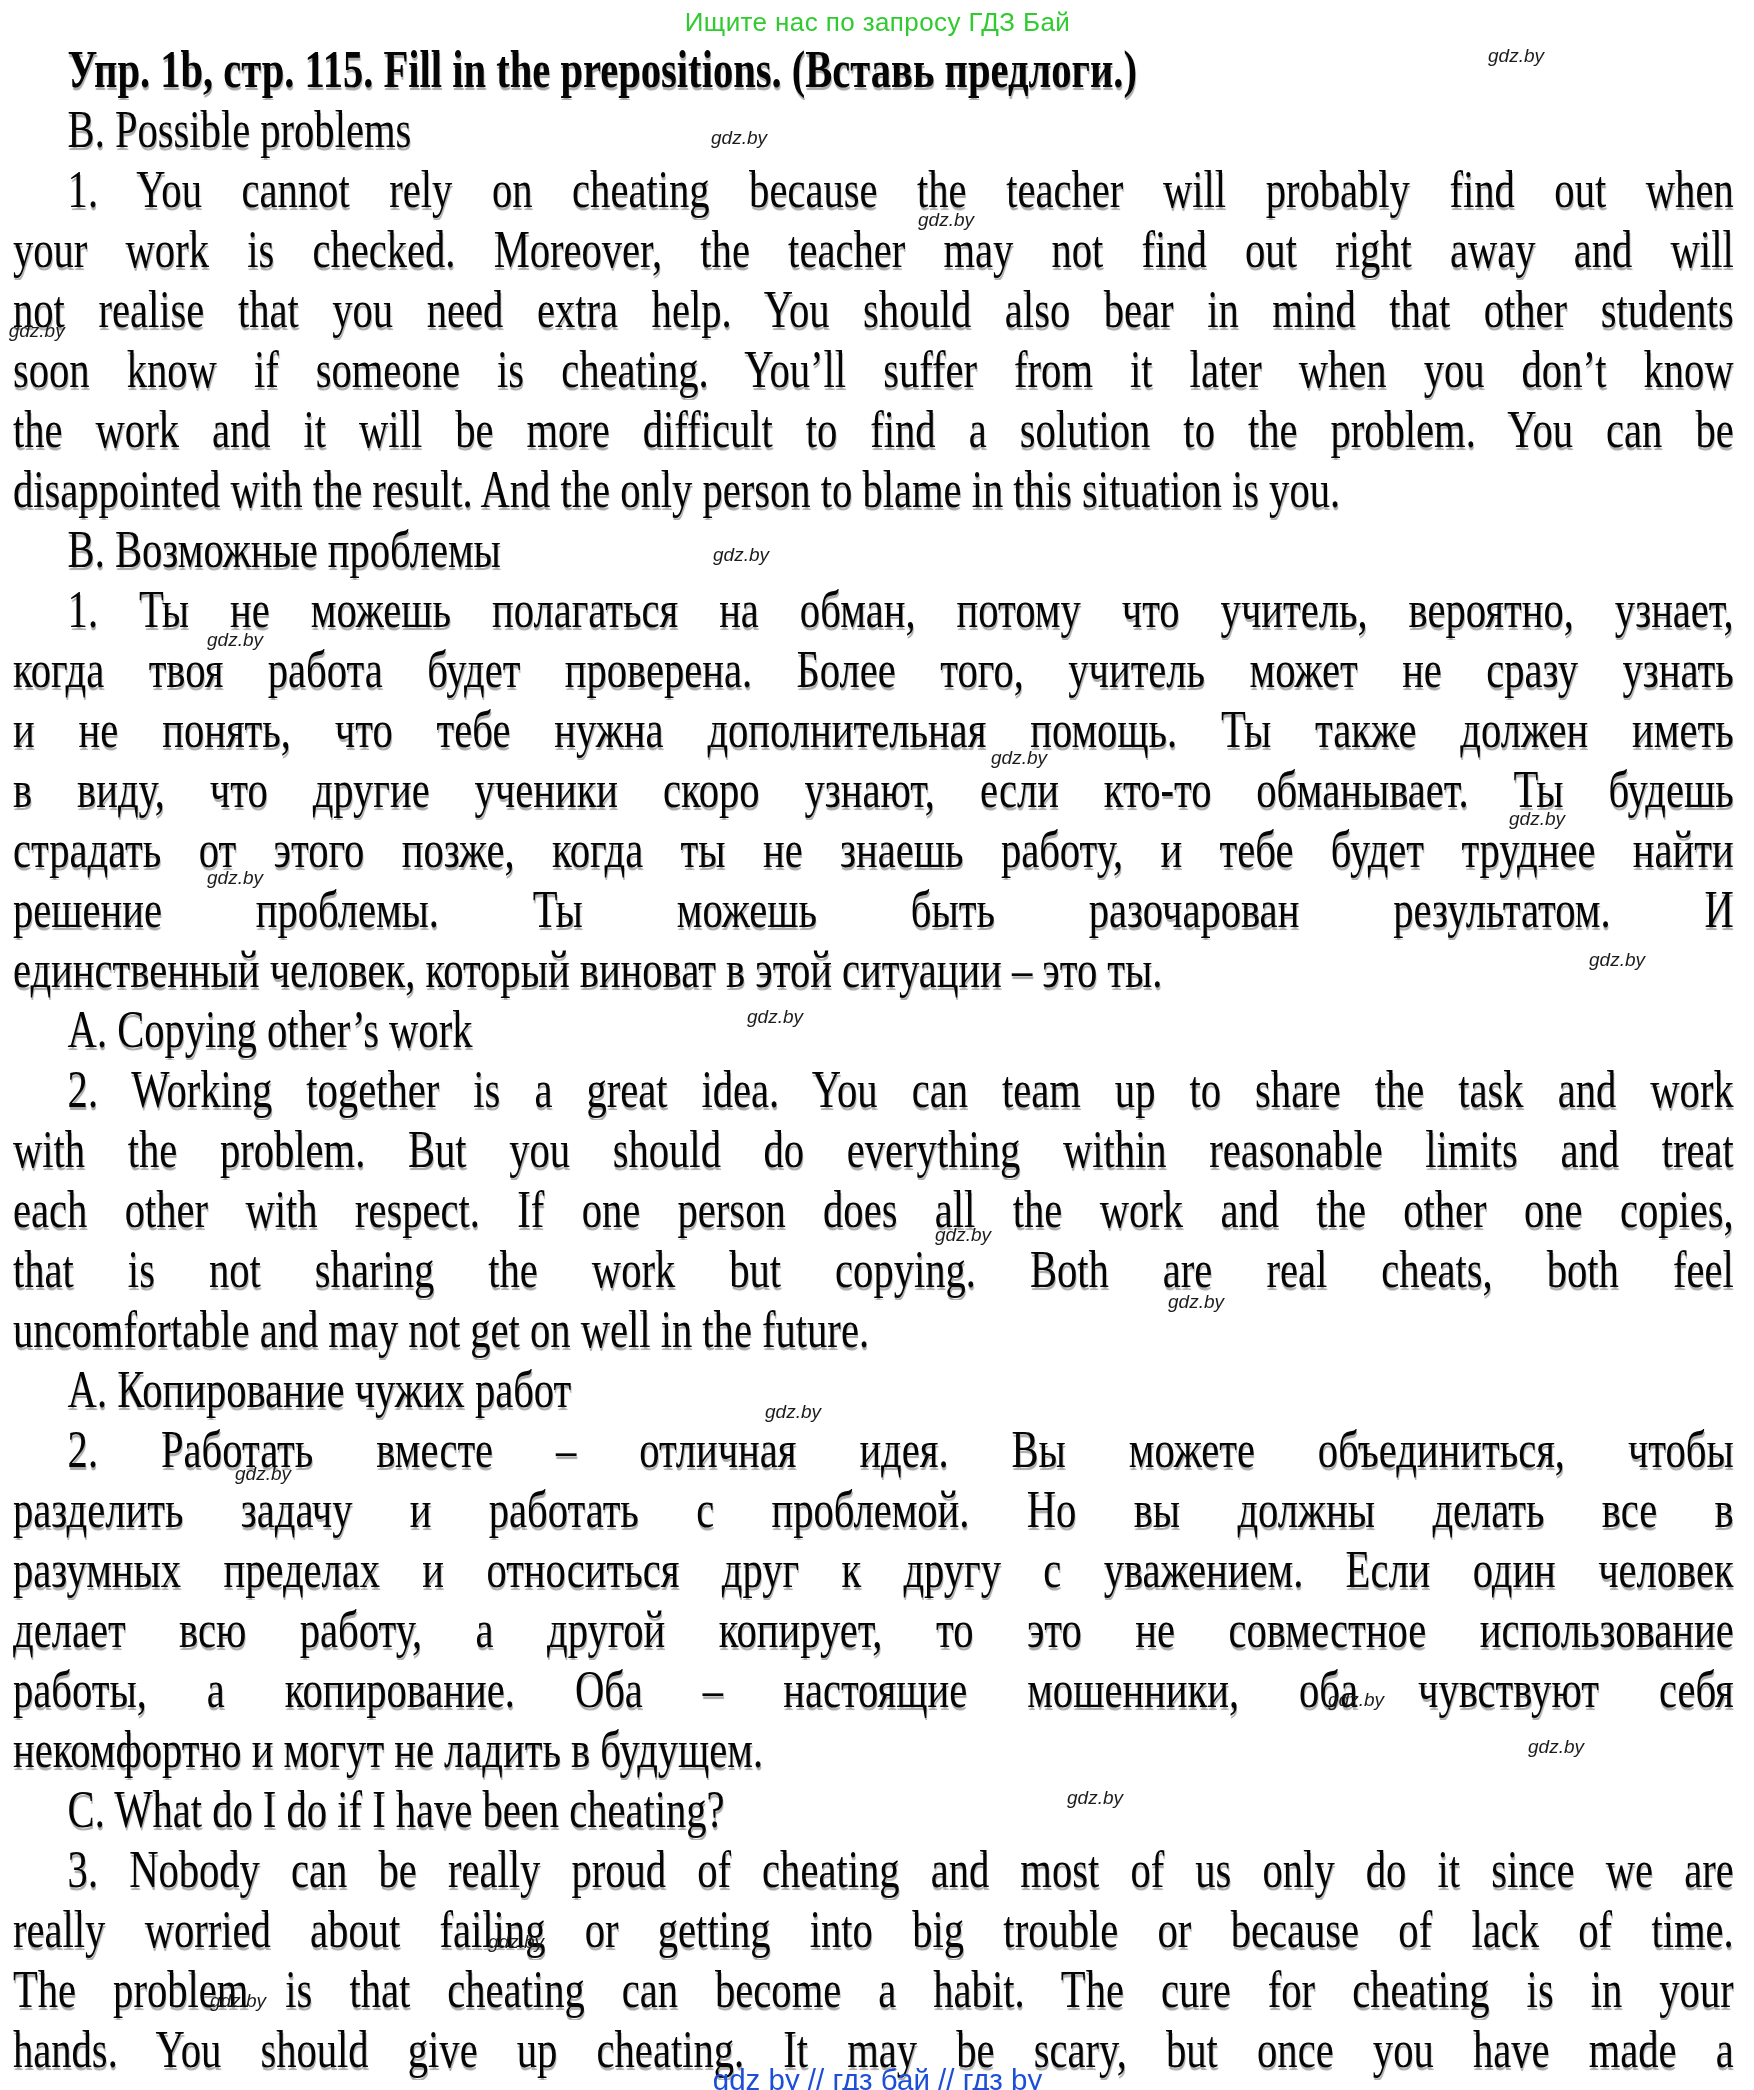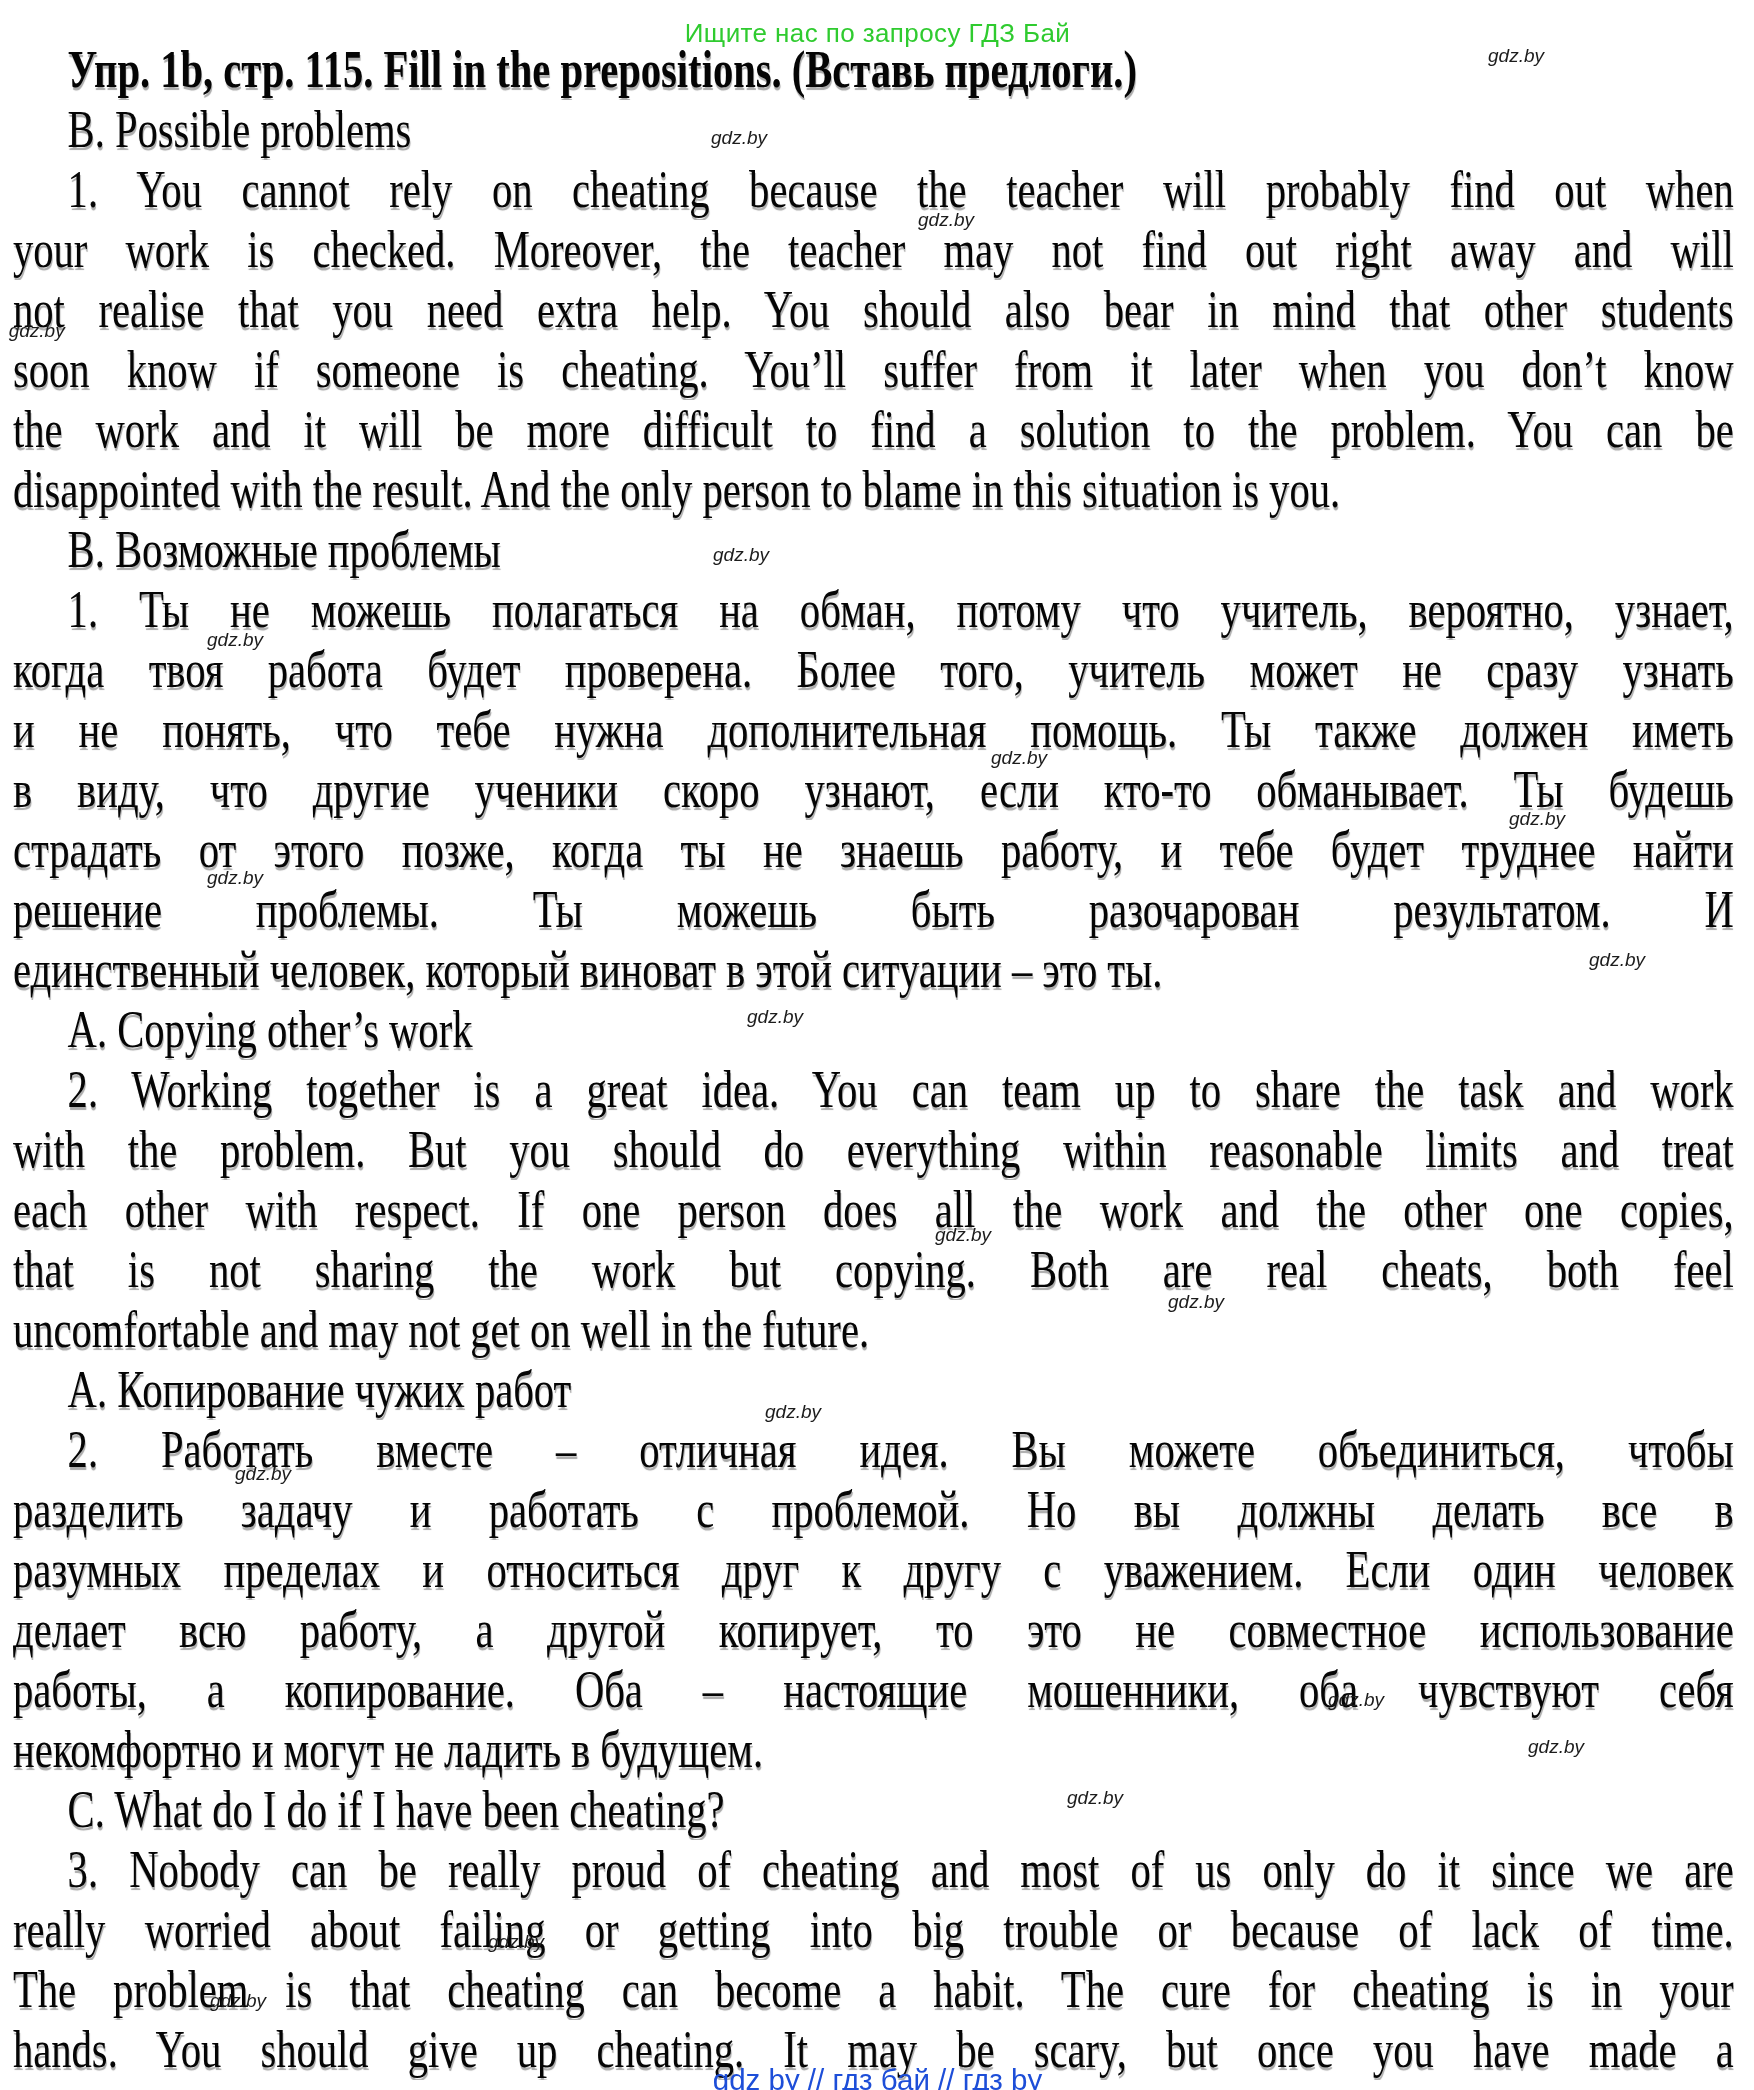--- a/index.html
+++ b/index.html
@@ -4,21 +4,21 @@
 <style>
   html, body { margin: 0; padding: 0; }
   body {
     width: 1755px; height: 2090px;
     background: #ffffff;
     position: relative;
     overflow: hidden;
     font-family: "Liberation Serif", serif;
   }
   .promo {
-    position: absolute; top: 18px; left: 0; width: 100%;
+    position: absolute; top: 7px; left: 0; width: 100%;
     text-align: center;
     font-family: "Liberation Sans", sans-serif;
     font-size: 26px; font-weight: 500;
     letter-spacing: 0.4px;
   }
   .content {
     position: absolute; left: 13px; top: 40px;
     width: 2206px;
     transform: scaleX(0.78);
     transform-origin: top left;

